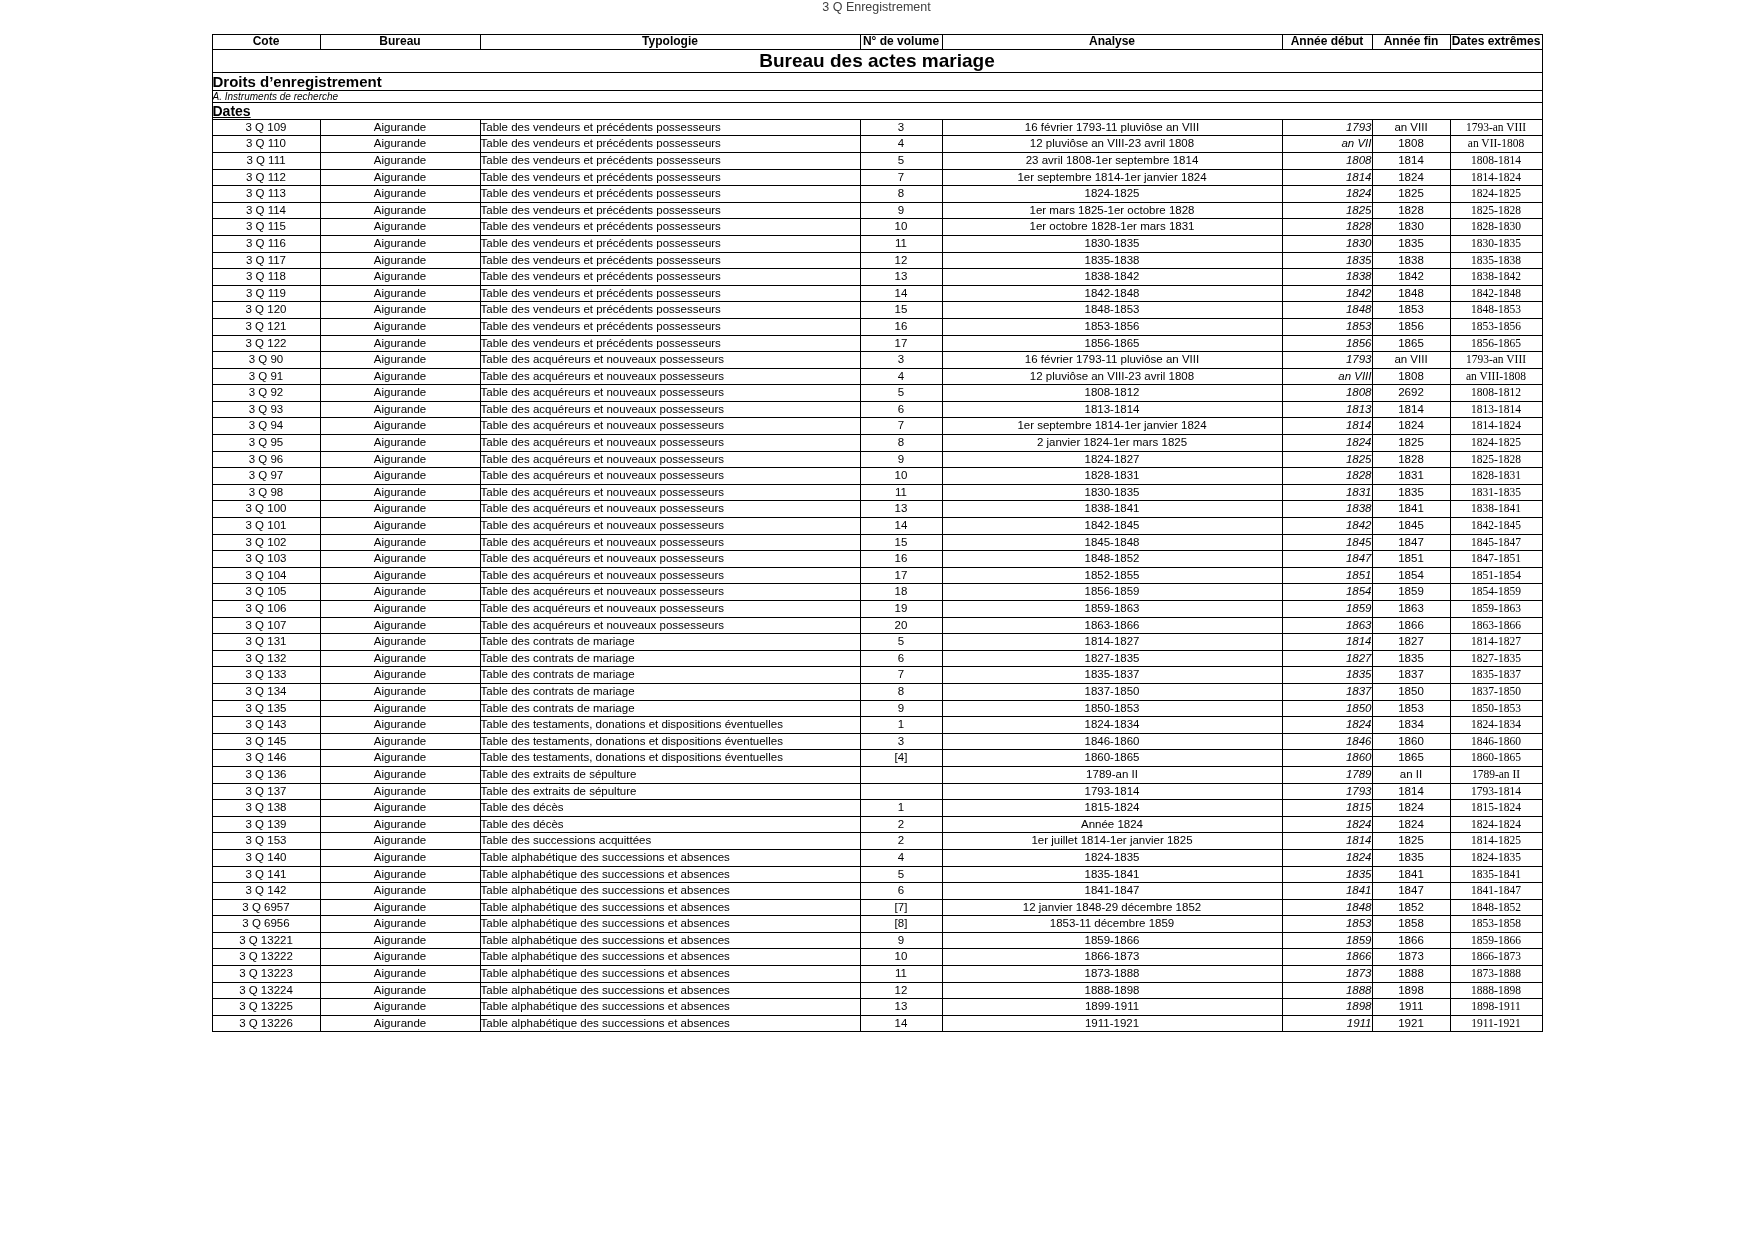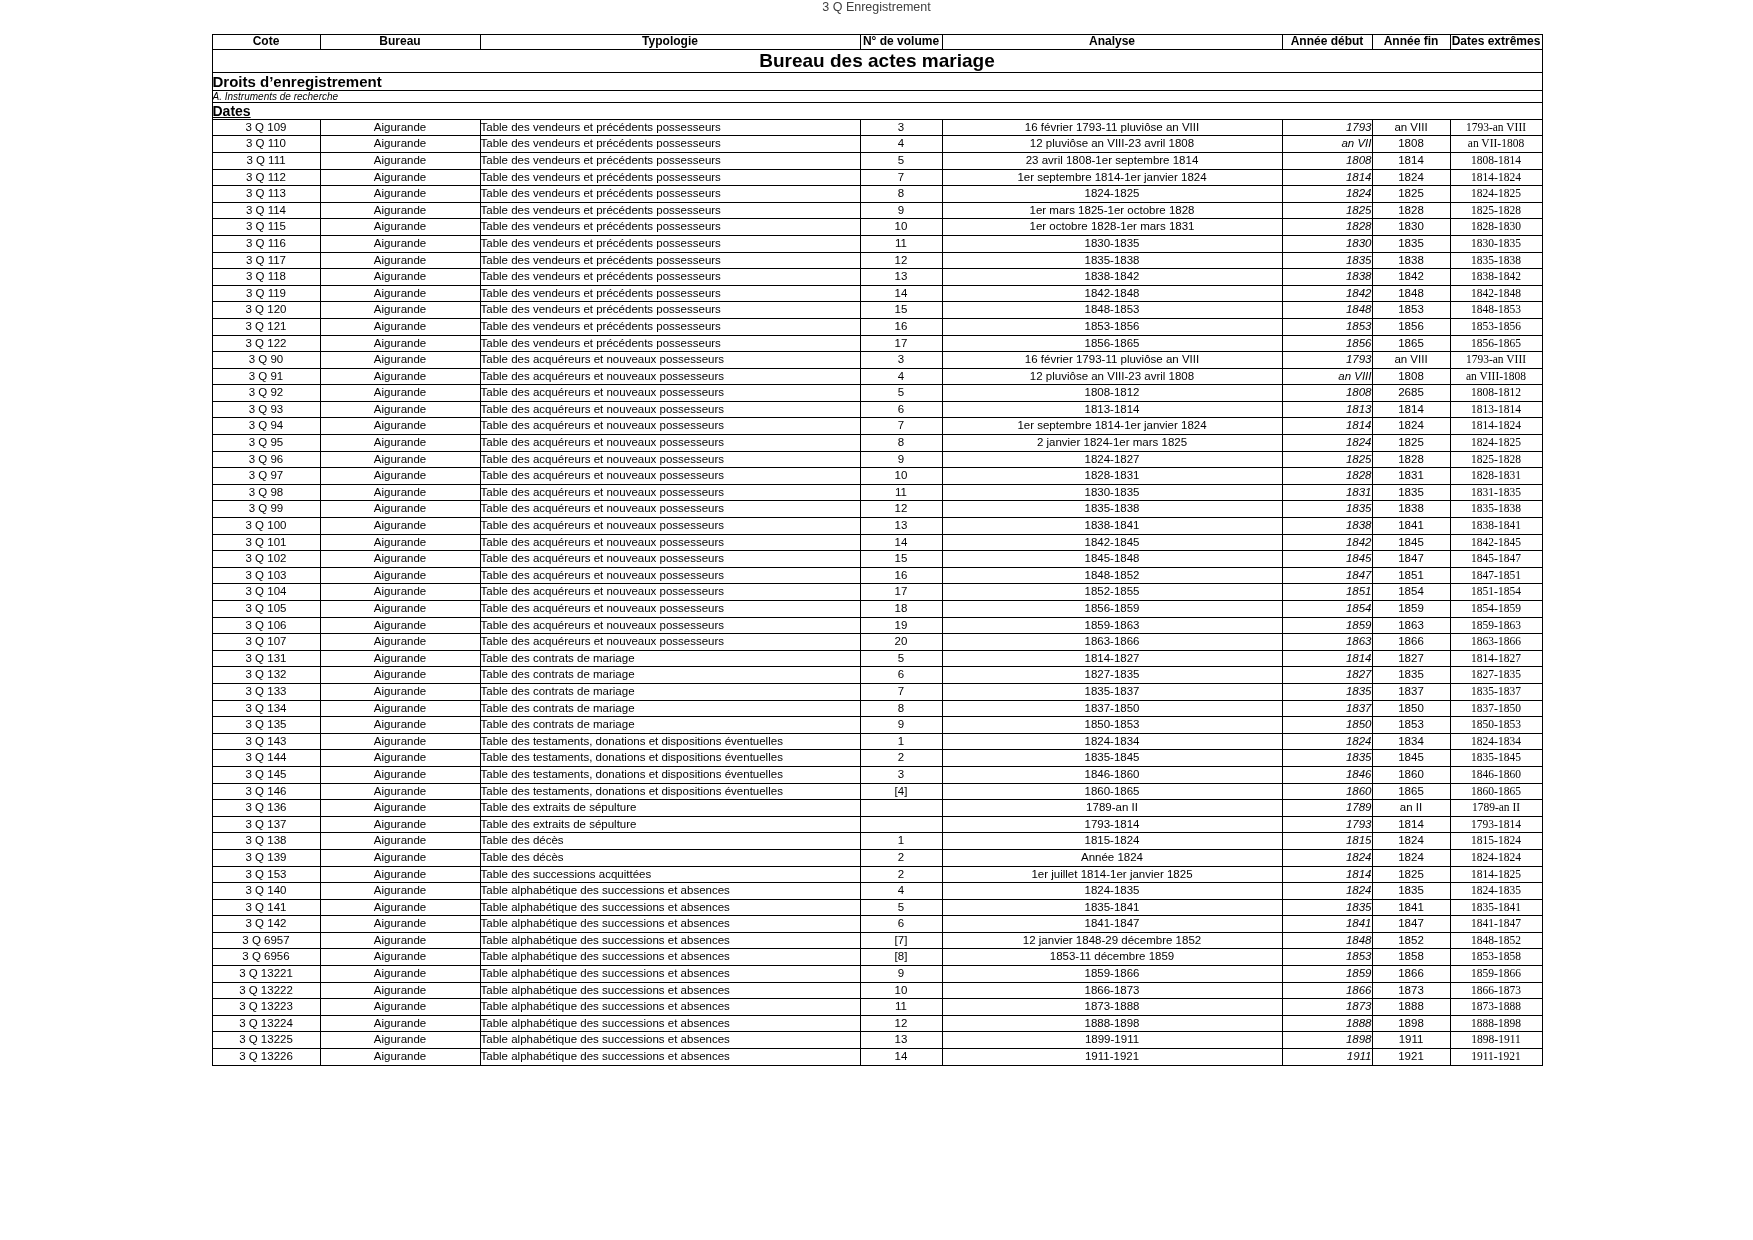--- a/index.html
+++ b/index.html
@@ -313,21 +313,21 @@
             <td class="fin">1808</td>
             <td class="ext">an VIII-1808</td>
           </tr>
           <tr>
             <td class="cote">3 Q 92</td>
             <td class="bureau">Aigurande</td>
             <td class="typo">Table des acquéreurs et nouveaux possesseurs</td>
             <td class="vol">5</td>
             <td class="analyse">1808-1812</td>
             <td class="deb">1808</td>
-            <td class="fin">2685</td>
+            <td class="fin">2692</td>
             <td class="ext">1808-1812</td>
           </tr>
           <tr>
             <td class="cote">3 Q 93</td>
             <td class="bureau">Aigurande</td>
             <td class="typo">Table des acquéreurs et nouveaux possesseurs</td>
             <td class="vol">6</td>
             <td class="analyse">1813-1814</td>
             <td class="deb">1813</td>
             <td class="fin">1814</td>
@@ -375,30 +375,20 @@
           </tr>
           <tr>
             <td class="cote">3 Q 98</td>
             <td class="bureau">Aigurande</td>
             <td class="typo">Table des acquéreurs et nouveaux possesseurs</td>
             <td class="vol">11</td>
             <td class="analyse">1830-1835</td>
             <td class="deb">1831</td>
             <td class="fin">1835</td>
             <td class="ext">1831-1835</td>
-          </tr>
-          <tr>
-            <td class="cote">3 Q 99</td>
-            <td class="bureau">Aigurande</td>
-            <td class="typo">Table des acquéreurs et nouveaux possesseurs</td>
-            <td class="vol">12</td>
-            <td class="analyse">1835-1838</td>
-            <td class="deb">1835</td>
-            <td class="fin">1838</td>
-            <td class="ext">1835-1838</td>
           </tr>
           <tr>
             <td class="cote">3 Q 100</td>
             <td class="bureau">Aigurande</td>
             <td class="typo">Table des acquéreurs et nouveaux possesseurs</td>
             <td class="vol">13</td>
             <td class="analyse">1838-1841</td>
             <td class="deb">1838</td>
             <td class="fin">1841</td>
             <td class="ext">1838-1841</td>
@@ -525,30 +515,20 @@
           </tr>
           <tr>
             <td class="cote">3 Q 143</td>
             <td class="bureau">Aigurande</td>
             <td class="typo">Table des testaments, donations et dispositions éventuelles</td>
             <td class="vol">1</td>
             <td class="analyse">1824-1834</td>
             <td class="deb">1824</td>
             <td class="fin">1834</td>
             <td class="ext">1824-1834</td>
-          </tr>
-          <tr>
-            <td class="cote">3 Q 144</td>
-            <td class="bureau">Aigurande</td>
-            <td class="typo">Table des testaments, donations et dispositions éventuelles</td>
-            <td class="vol">2</td>
-            <td class="analyse">1835-1845</td>
-            <td class="deb">1835</td>
-            <td class="fin">1845</td>
-            <td class="ext">1835-1845</td>
           </tr>
           <tr>
             <td class="cote">3 Q 145</td>
             <td class="bureau">Aigurande</td>
             <td class="typo">Table des testaments, donations et dispositions éventuelles</td>
             <td class="vol">3</td>
             <td class="analyse">1846-1860</td>
             <td class="deb">1846</td>
             <td class="fin">1860</td>
             <td class="ext">1846-1860</td>

